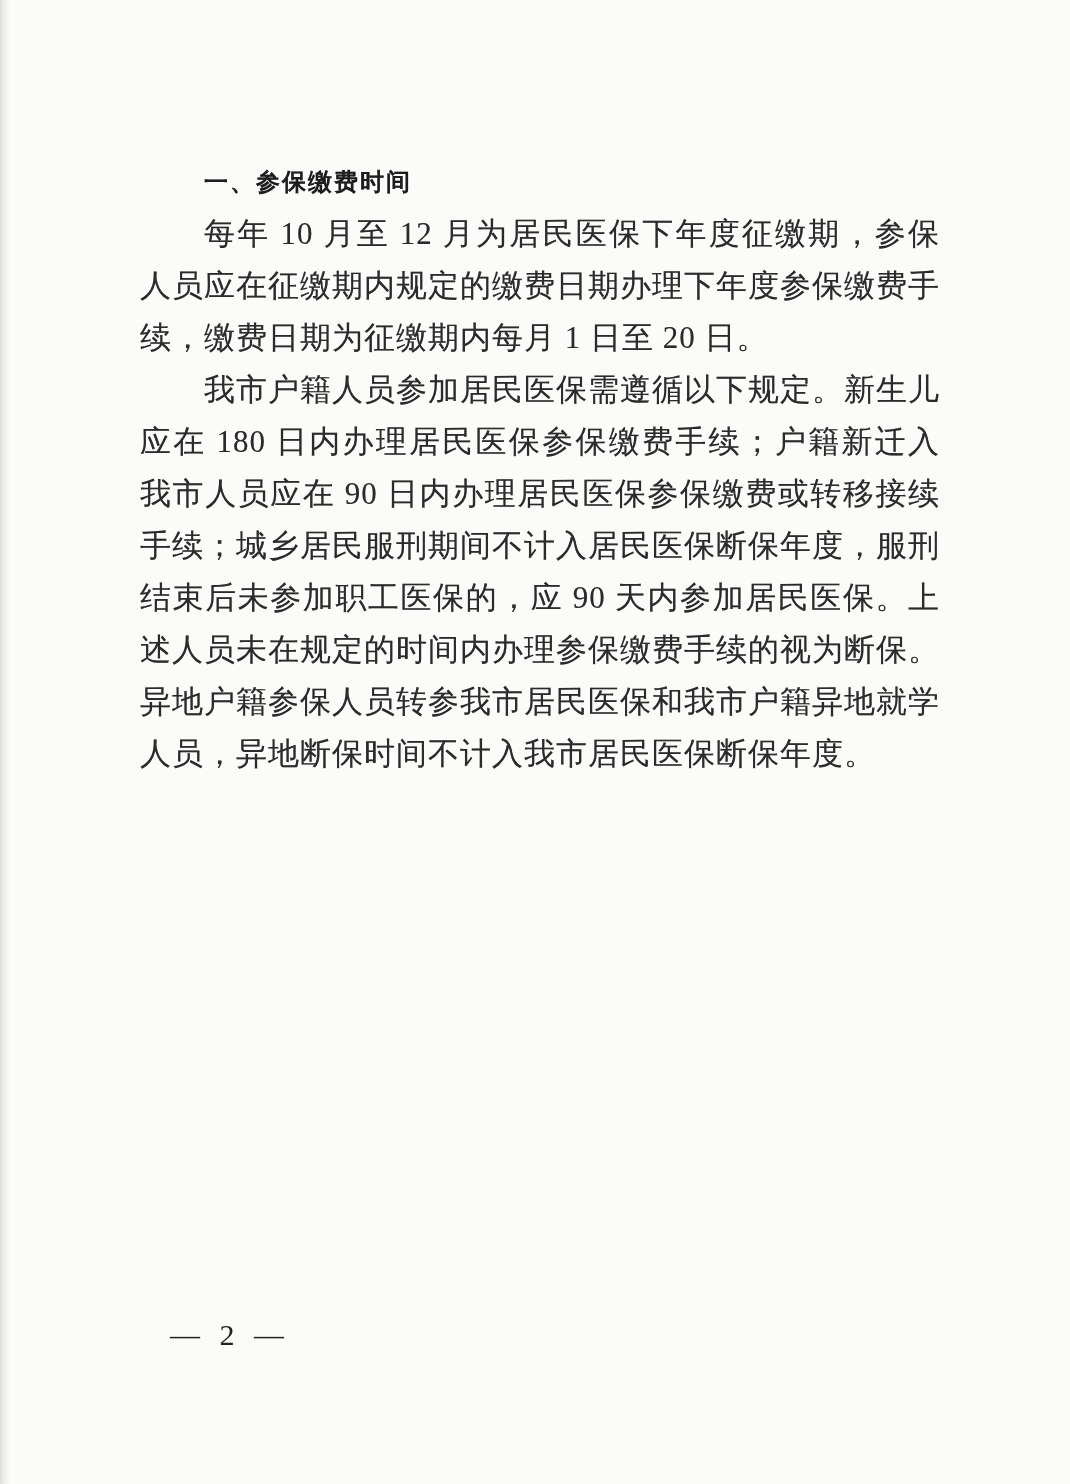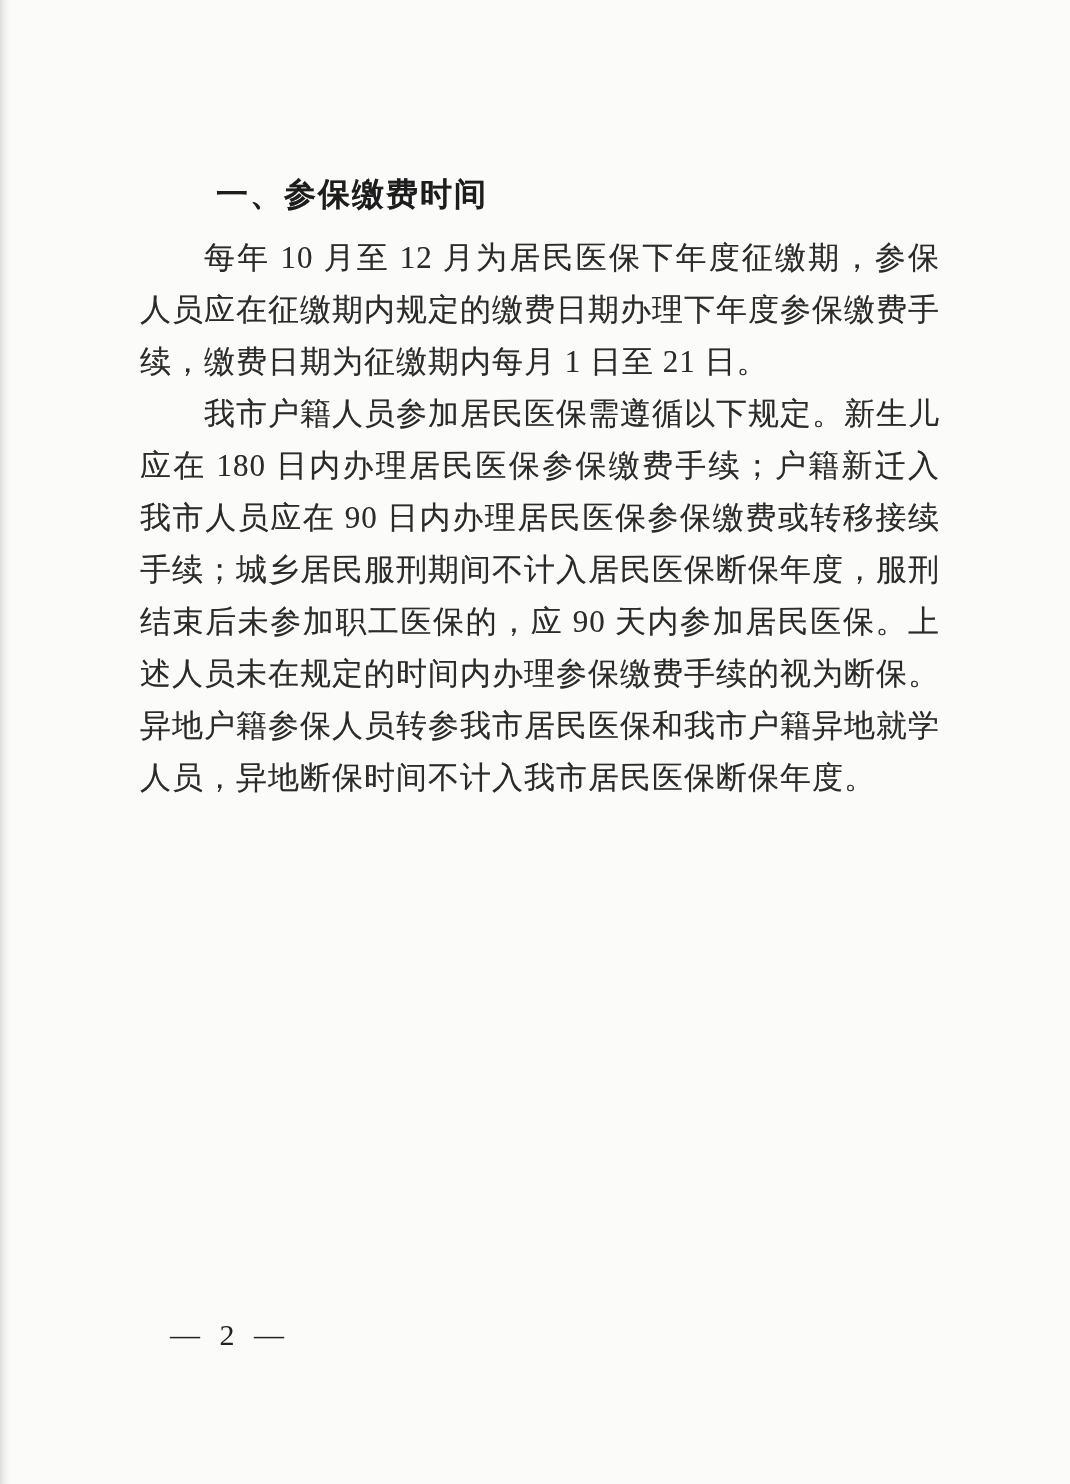--- a/index.html
+++ b/index.html
@@ -40,24 +40,24 @@
     text-justify: inter-character;
     word-break: break-all;
     letter-spacing: 1px;
     color: #2b2b2b;
     text-shadow: 0 0 0.6px rgba(70,70,70,0.45);
   }
   .para.indent {
     text-indent: 64px;
   }
   .heading {
-    margin: 12px;
+    margin: 0;
     font-family: "Liberation Sans", "DejaVu Sans", sans-serif;
     font-weight: bold;
-    font-size: 32px;
+    font-size: 24px;
     line-height: 52px;
     text-indent: 64px;
     letter-spacing: 2px;
     color: #1d1d1d;
     text-shadow: 0 0 0.5px rgba(40,40,40,0.5);
   }
   .page-number {
     position: absolute;
     left: 170px;
     top: 1318px;
@@ -67,17 +67,17 @@
     color: #222222;
   }
 </style>
 </head>
 <body>
 
 <div class="page">
   <div class="scan-edge"></div>
   <div class="doc-body" id="doc-body">
       <h2 class="heading">一、参保缴费时间</h2>
-      <p class="para indent">每年 10 月至 12 月为居民医保下年度征缴期，参保人员应在征缴期内规定的缴费日期办理下年度参保缴费手续，缴费日期为征缴期内每月 1 日至 21 日。</p>
+      <p class="para indent">每年 10 月至 12 月为居民医保下年度征缴期，参保人员应在征缴期内规定的缴费日期办理下年度参保缴费手续，缴费日期为征缴期内每月 1 日至 20 日。</p>
       <p class="para indent">我市户籍人员参加居民医保需遵循以下规定。新生儿应在 180 日内办理居民医保参保缴费手续；户籍新迁入我市人员应在 90 日内办理居民医保参保缴费或转移接续手续；城乡居民服刑期间不计入居民医保断保年度，服刑结束后未参加职工医保的，应 90 天内参加居民医保。上述人员未在规定的时间内办理参保缴费手续的视为断保。异地户籍参保人员转参我市居民医保和我市户籍异地就学人员，异地断保时间不计入我市居民医保断保年度。</p>
     </div>
   <div class="page-number">— 2 —</div>
 </div>
 
 </body></html>

